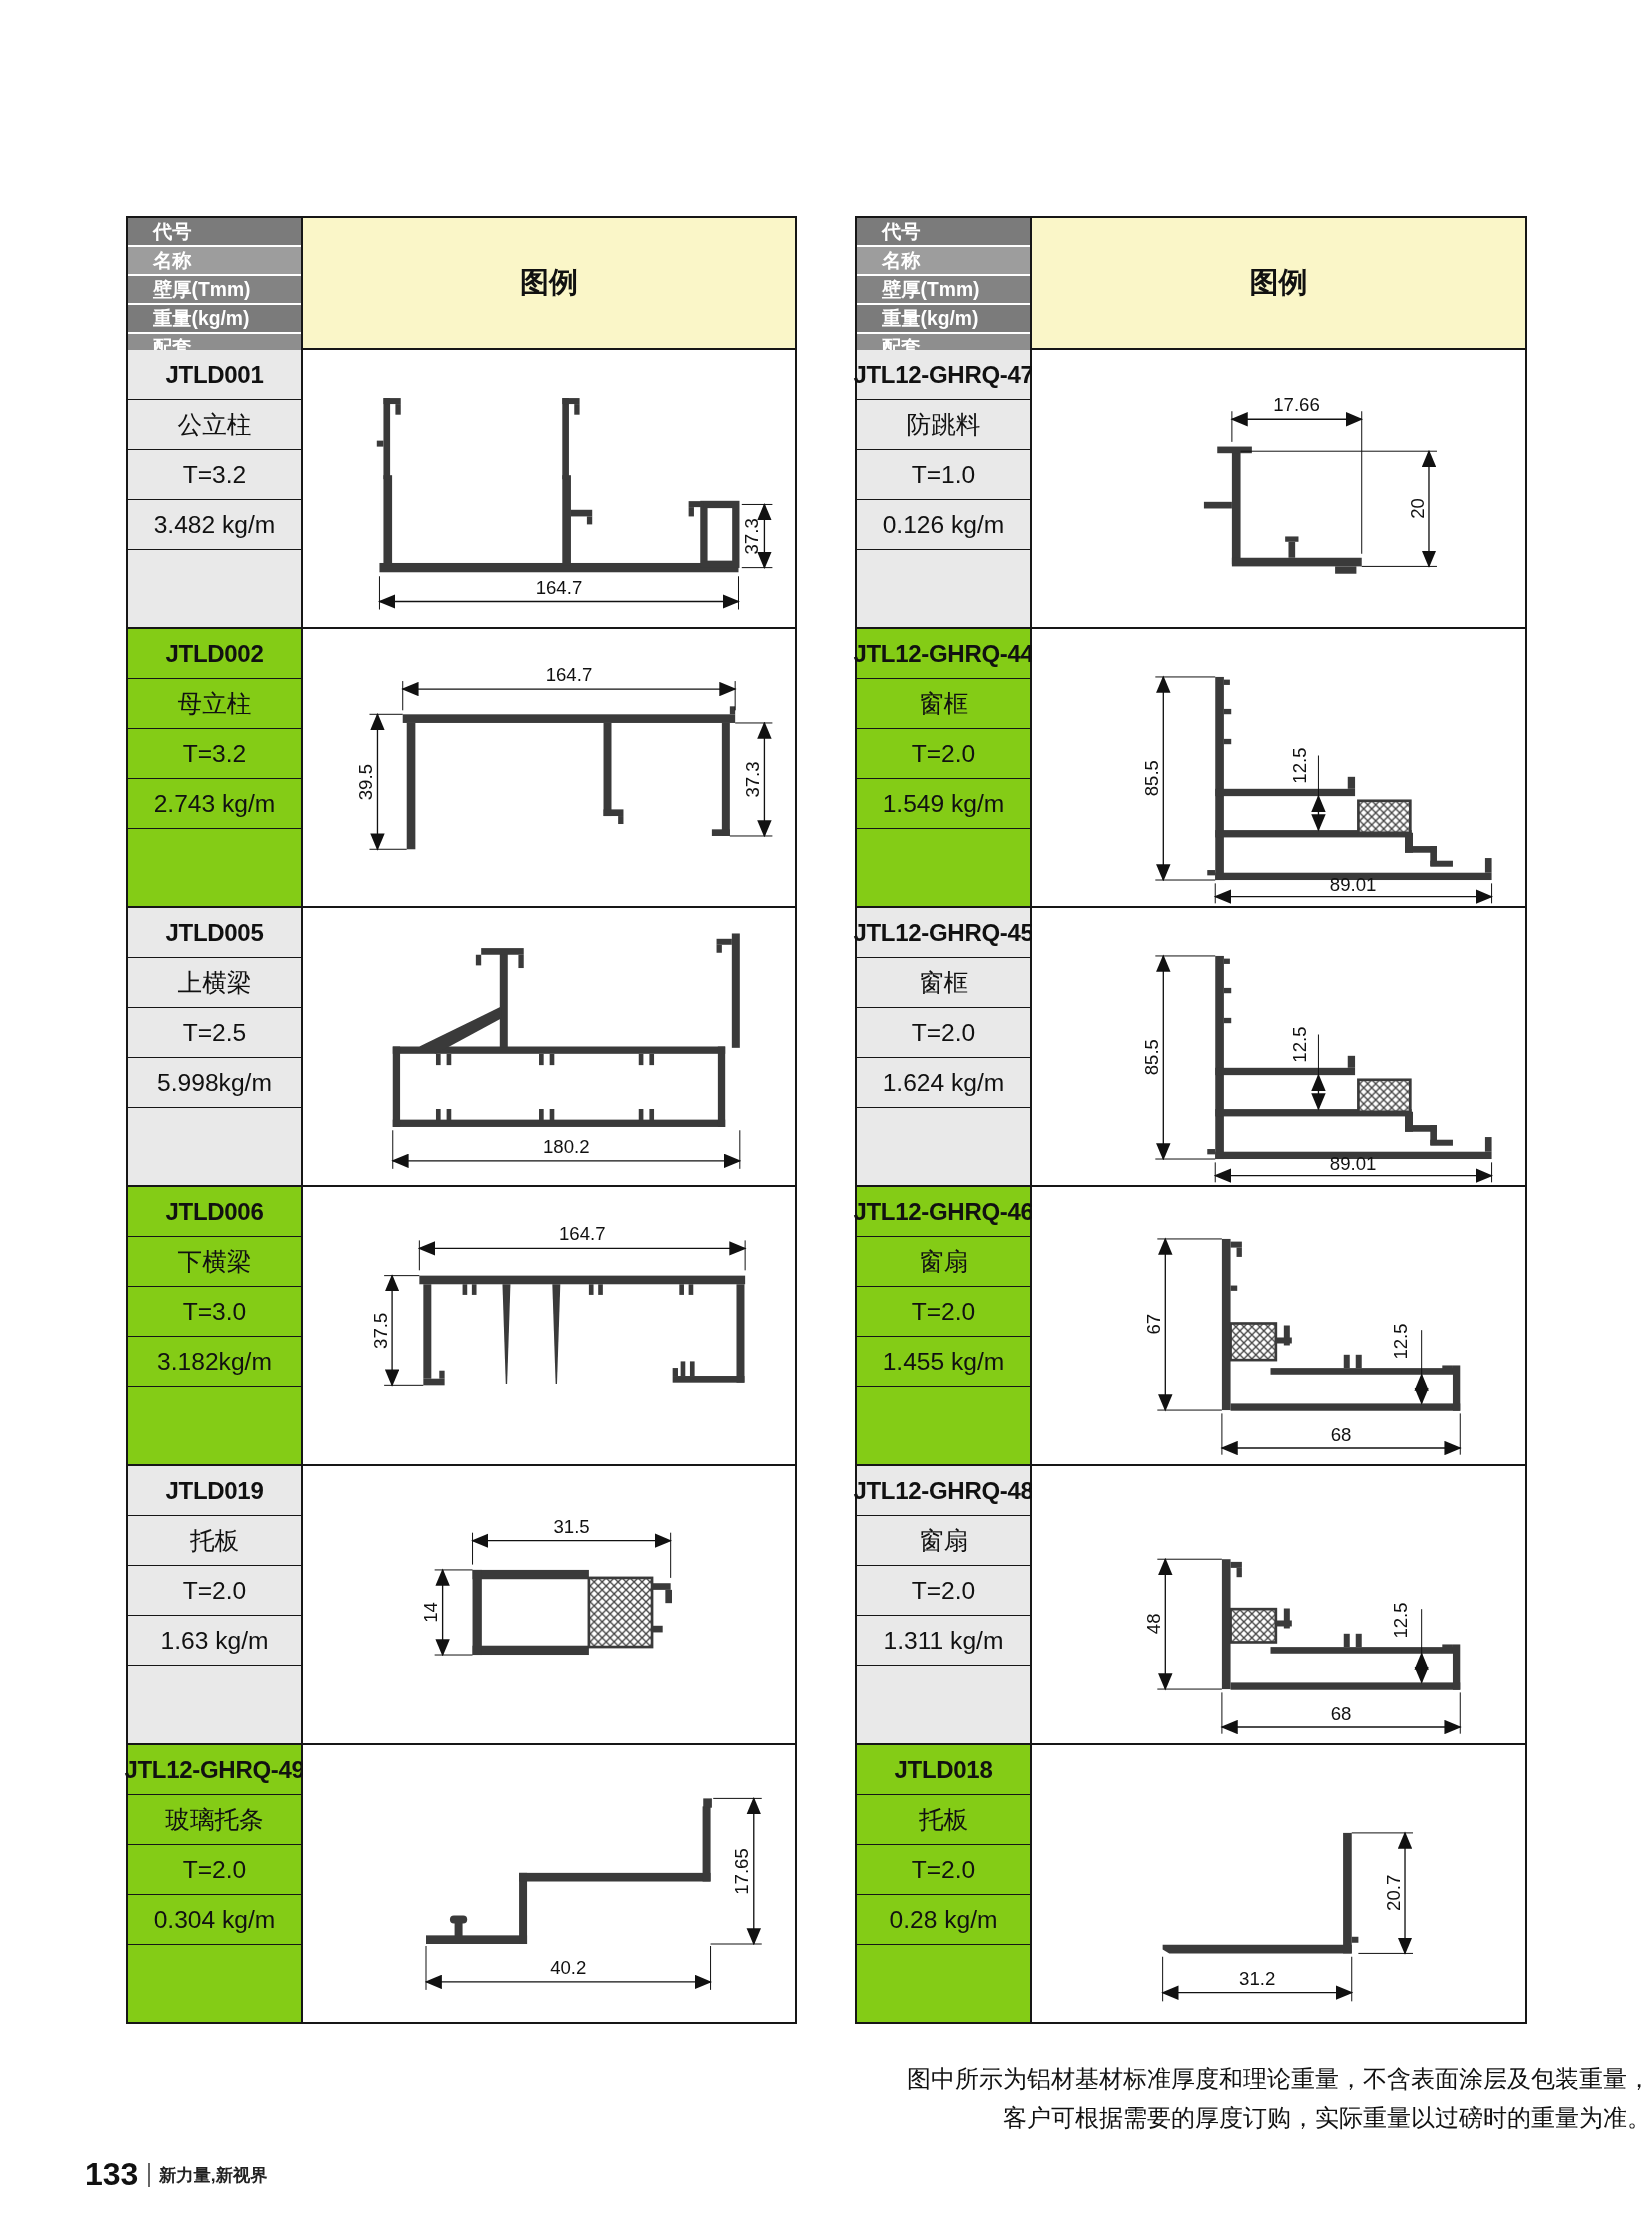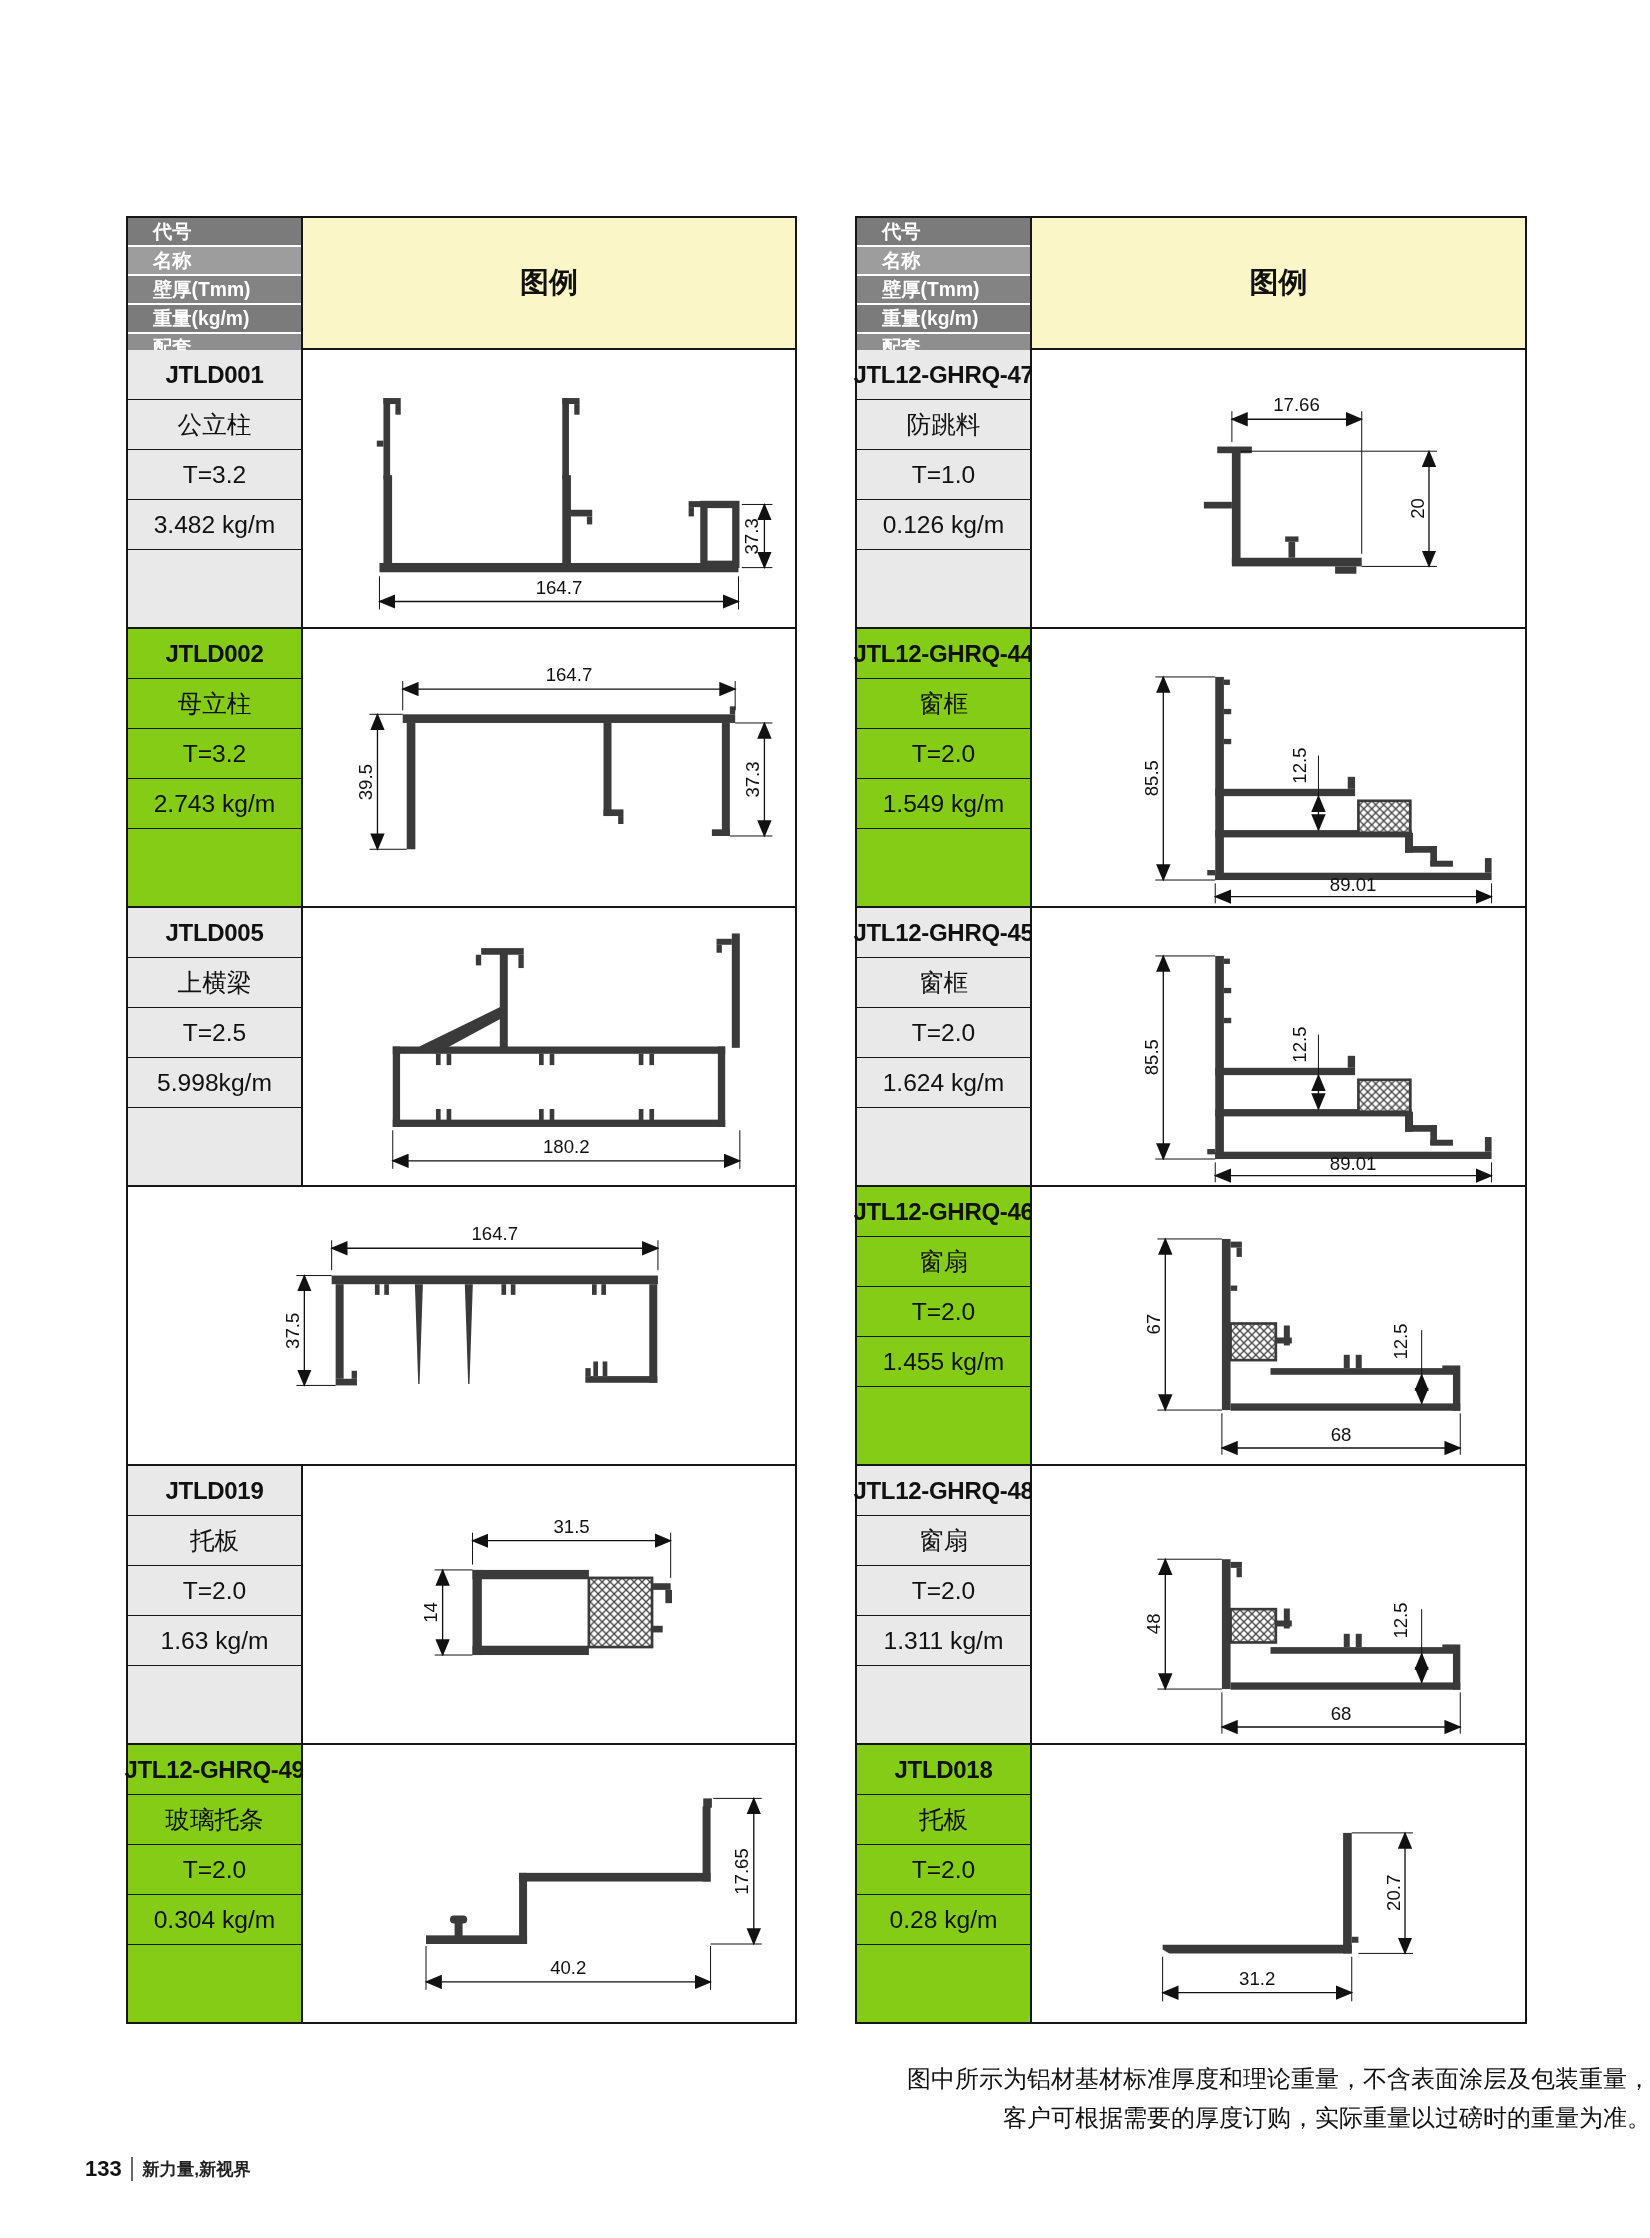--- a/index.html
+++ b/index.html
@@ -22,21 +22,21 @@
   .sec.c .lcell{background:#84cc16}
   .dcol{flex:1;background:#fff}
   .dcol svg{width:100%;height:100%;display:block}
   .pf{fill:#3a3a3a}
   .ol{fill:none;stroke:#3a3a3a;stroke-width:11}
   .dl{stroke:#111;stroke-width:2;fill:none}
   .xl{stroke:#111;stroke-width:1.5}
   .dim{font-family:"Liberation Sans",sans-serif;font-size:28px;fill:#111}
   .note{position:absolute;left:0;right:0;top:2059px;text-align:right;font-size:24px;line-height:39px;color:#111}
   .pagefoot{position:absolute;left:85px;top:2156px;display:flex;align-items:center}
-  .pnum{font-size:22px;font-weight:bold}
+  .pnum{font-size:32px;font-weight:bold}
   .pdiv{width:2px;height:24px;background:#666;margin:0 9.3px}
   .pbrand{font-size:17.3px;font-weight:bold;color:#222}
 </style>
 </head>
 <body>
 
 <svg width="0" height="0" style="position:absolute">
   <defs>
     <marker id="arr" viewBox="0 0 12 10" markerWidth="13" markerHeight="11" refX="11" refY="5" orient="auto-start-reverse">
       <path d="M0,0L12,5L0,10z" fill="#111"></path>
@@ -167,20 +167,27 @@
         <rect class="pf" x="622" y="55" width="8" height="12"></rect>
         <line class="xl" x1="135" y1="334" x2="135" y2="392"></line>
         <line class="xl" x1="657" y1="334" x2="657" y2="392"></line>
         <line class="dl" x1="135" y1="380" x2="657" y2="380" marker-start="url(#arr)" marker-end="url(#arr)"></line>
         <text class="dim" x="396" y="368" text-anchor="middle">180.2</text>
       </svg>
     </div>
   </section>
 
   <section class="sec c">
+    <div class="labels">
+      <div class="lcell code">JTLD006</div>
+      <div class="lcell">下横梁</div>
+      <div class="lcell">T=3.0</div>
+      <div class="lcell">3.182kg/m</div>
+      <div class="lcell acc"></div>
+    </div>
     <div class="dcol">
       <svg viewBox="0 0 740 416">
         <rect class="pf" x="175" y="133" width="490" height="13"></rect>
         <rect class="pf" x="181" y="146" width="12" height="142"></rect>
         <rect class="pf" x="181" y="288" width="32" height="10"></rect>
         <rect class="pf" x="205" y="276" width="8" height="12"></rect>
         <polygon class="pf" points="300,146 312,146 307,296 305,296"></polygon>
         <polygon class="pf" points="375,146 387,146 382,296 380,296"></polygon>
         <rect class="pf" x="240" y="146" width="7" height="16"></rect>
           <rect class="pf" x="254" y="146" width="7" height="16"></rect>

